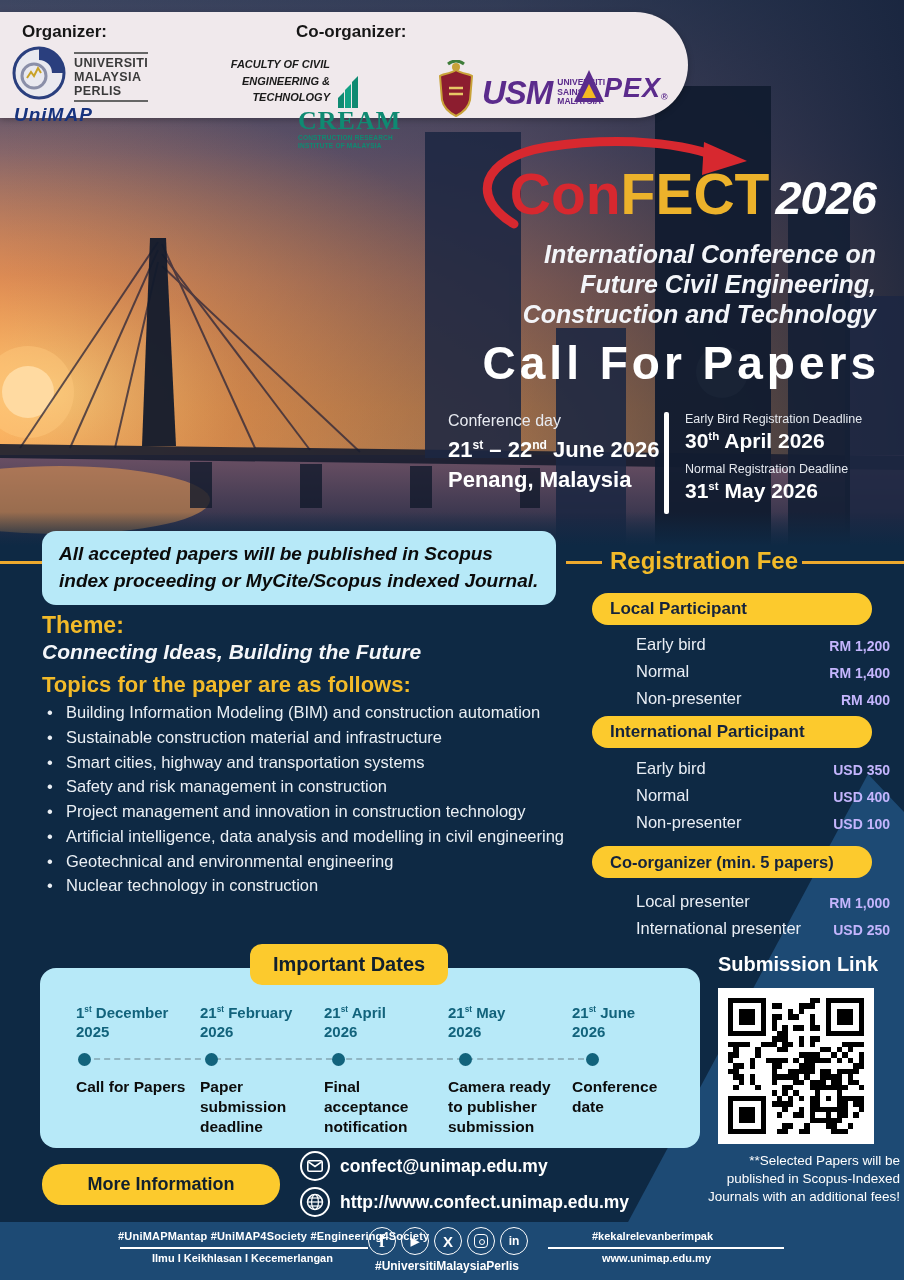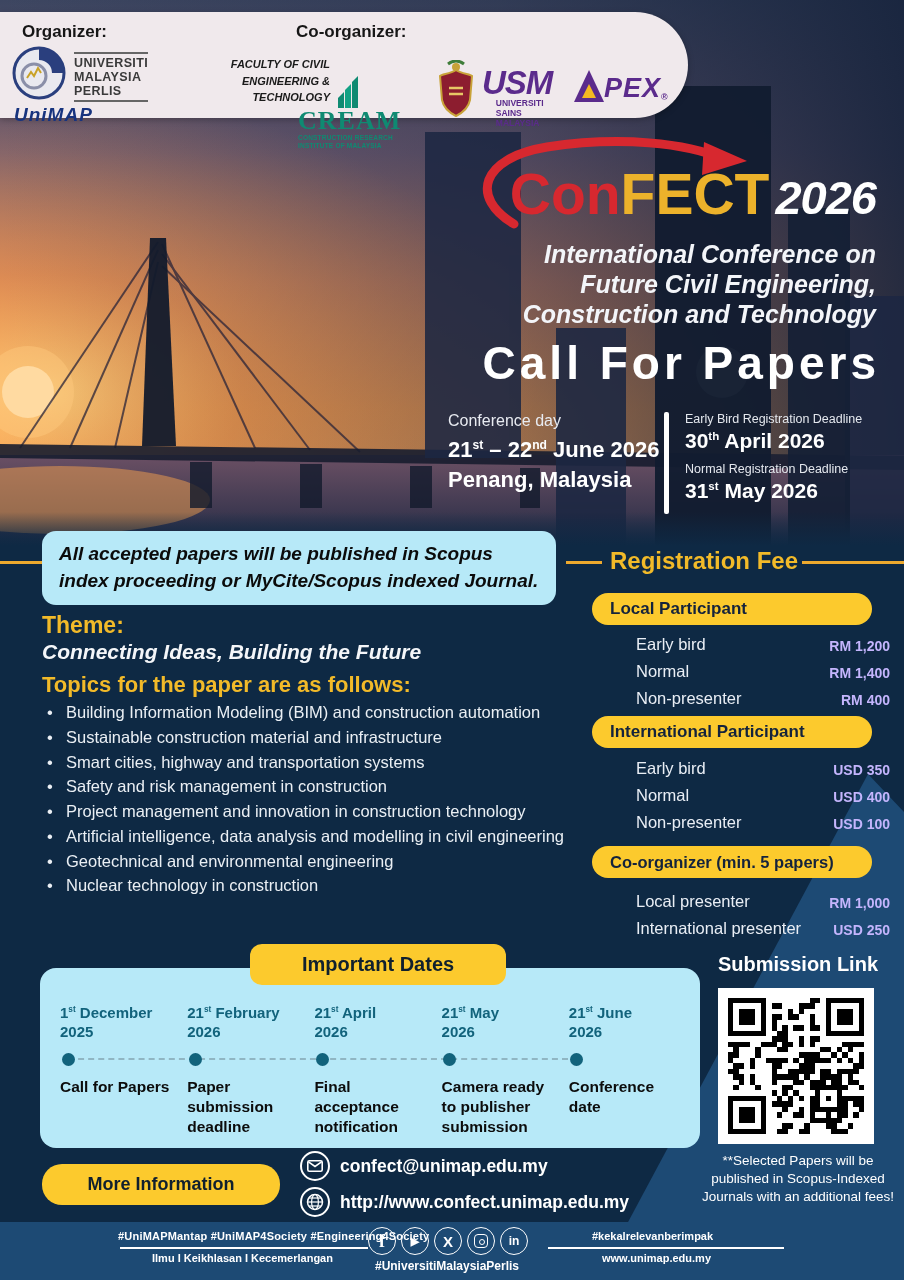--- a/index.html
+++ b/index.html
@@ -23,21 +23,21 @@
   .unimap-rows { position:absolute; left:62px; top:6px; font-size:12.5px; font-weight:800; color:#3a3a3a;
                  line-height:1.12; letter-spacing:.4px; border-top:2px solid #666; border-bottom:2px solid #666; padding:2px 0; }
   .unimap-word { position:absolute; left:2px; top:58px; font-size:19px; font-weight:800; font-style:italic; color:#17337e; letter-spacing:1px; }
   .faculty { position:absolute; left:150px; top:44px; width:180px; text-align:right;
              font-size:11px; font-weight:800; font-style:italic; color:#1a1a1a; line-height:1.5; }
   .cream { position:absolute; left:294px; top:52px; display:flex; align-items:center;flex-direction:column; }
   .cream-text { margin-left:4px; }
   .cream-name { font-family:"Liberation Serif", serif; font-size:26px; font-weight:800; color:#0f8a72; letter-spacing:1px; line-height:1; }
   .cream-cap { font-size:6.5px; font-weight:700; color:#0f8a72; line-height:1.2; letter-spacing:.2px; }
   .crest { position:absolute; left:436px; top:48px; }
-  .usm { position:absolute; left:482px; top:54px; display:flex; align-items:center;flex-direction:column; }
+  .usm { position:absolute; left:482px; top:64px; display:flex; align-items:center; }
   .usm-name { font-size:33px; font-weight:800; font-style:italic; color:#5b2b8c; line-height:1; letter-spacing:-1px; }
   .usm-cap { margin-left:5px; font-size:8.5px; font-weight:800; color:#5b2b8c; line-height:1.15; }
   .apex { position:absolute; left:574px; top:58px; display:flex; align-items:flex-end; }
   .apex-tri { width:0; height:0; border-left:15px solid transparent; border-right:15px solid transparent;
               border-bottom:32px solid #5b2b8c; position:relative; }
   .apex-tri-in { position:absolute; left:-7px; top:14px; width:0; height:0;
                  border-left:7px solid transparent; border-right:7px solid transparent; border-bottom:14px solid #f5b921; }
   .apex-name { font-size:27px; font-weight:800; font-style:italic; color:#5b2b8c; line-height:.95; letter-spacing:1px; }
   .apex-reg { font-size:9px; color:#5b2b8c; vertical-align:top; font-weight:700; }
 
@@ -81,44 +81,44 @@
   
   .theme-label { position:absolute; left:42px; top:612px; font-size:23px; font-weight:800; color:#f2ba29; }
   .theme-text { position:absolute; left:42px; top:640px; font-size:21px; font-weight:800; font-style:italic; color:#f4f6f9; }
   .topics-heading { position:absolute; left:42px; top:672px; font-size:22px; font-weight:800; color:#f2ba29; }
   .topics { position:absolute; left:42px; top:701px; width:524px; list-style:none; }
   .topics li { position:relative; padding-left:24px; font-size:16.5px; color:#eaeff4; line-height:1.38;
                text-align:justify; margin-bottom:2px; }
   .topics li::before { content:"•"; position:absolute; left:5px; top:0; color:#eaeff4; }
 
   
-  .dates-pill { position:absolute; left:250px; top:944px; width:256px; height:41px; background:#fcca2d; border-radius:12px;
+  .dates-pill { position:absolute; left:250px; top:944px; width:198px; height:41px; background:#fcca2d; border-radius:12px;
                 text-align:center; line-height:41px; font-size:20px; font-weight:800; color:#10202e; z-index:4; }
   .dates-box { position:absolute; left:40px; top:968px; width:660px; height:180px; background:#b7e9f8; border-radius:16px;
-               padding:36px 14px 8px 20px; z-index:3; }
+               padding:36px 14px 8px 36px; z-index:3; }
   .tl-grid { display:grid; grid-template-columns:repeat(5,1fr); column-gap:10px; }
   .tl-date { color:#12637c; font-size:15px; font-weight:800; line-height:1.25; min-height:40px; }
   .tl-year { display:block; }
   .tl-dots { position:relative; height:13px; margin:9px 0 11px; }
   .tl-line { position:absolute; left:8px; top:5px; width:500px; border-top:2px dashed #90b6c3; }
   .tl-dot { position:absolute; top:0; width:13px; height:13px; border-radius:50%; background:#12637c; }
   .tl-label { color:#0c0c0c; font-size:15.5px; font-weight:800; line-height:1.28; }
 
   
   .moreinfo { position:absolute; left:42px; top:1164px; width:238px; height:41px; background:#fcca2d; border-radius:20px;
               text-align:center; line-height:41px; font-size:18px; font-weight:800; color:#10202e; cursor:pointer; z-index:3; }
   .contact { position:absolute; left:300px; top:1151px; z-index:3; }
   .c-row { display:flex; align-items:center; margin-bottom:6px; }
   .c-icon { width:30px; height:30px; border:2px solid #fff; border-radius:50%; display:flex; align-items:center; justify-content:center; flex:none; }
   .c-text { margin-left:10px; font-size:17.5px; font-weight:700; color:#fff; }
 
   
   .sub-title { position:absolute; left:706px; top:953px; width:184px; text-align:center; font-size:20px; font-weight:800; color:#fff; z-index:2; }
   .qr-box { position:absolute; left:718px; top:988px; width:156px; height:156px; background:#fff; padding:10px; z-index:2; cursor:pointer; }
-  .sub-note { position:absolute; left:696px; top:1152px; width:204px; text-align:center; font-size:13.5px; color:#fff; line-height:1.32; z-index:2; }
+  .sub-note { position:absolute; left:696px; top:1152px; width:204px; text-align:right; font-size:13.5px; color:#fff; line-height:1.32; z-index:2; }
 
   
   .footer { position:absolute; left:0; top:1222px; width:904px; height:58px; background:#1d4a74; z-index:5; }
   .f-tags-left { position:absolute; left:118px; top:8px; font-size:11px; font-weight:700; color:#fff; letter-spacing:.2px; }
   .f-line-left { position:absolute; left:120px; top:25px; width:248px; height:2px; background:#fff; }
   .f-motto { position:absolute; left:152px; top:30px; font-size:11px; font-weight:700; color:#fff; }
   .f-icons { position:absolute; left:368px; top:5px; display:flex; gap:5px; }
   .f-ic { width:28px; height:28px; border:1.7px solid #fff; border-radius:50%; color:#fff;
           display:flex; align-items:center; justify-content:center; font-weight:800; font-size:15px; cursor:pointer; }
   .f-ic.fb { font-family:"Liberation Serif", serif; font-size:18px; }

